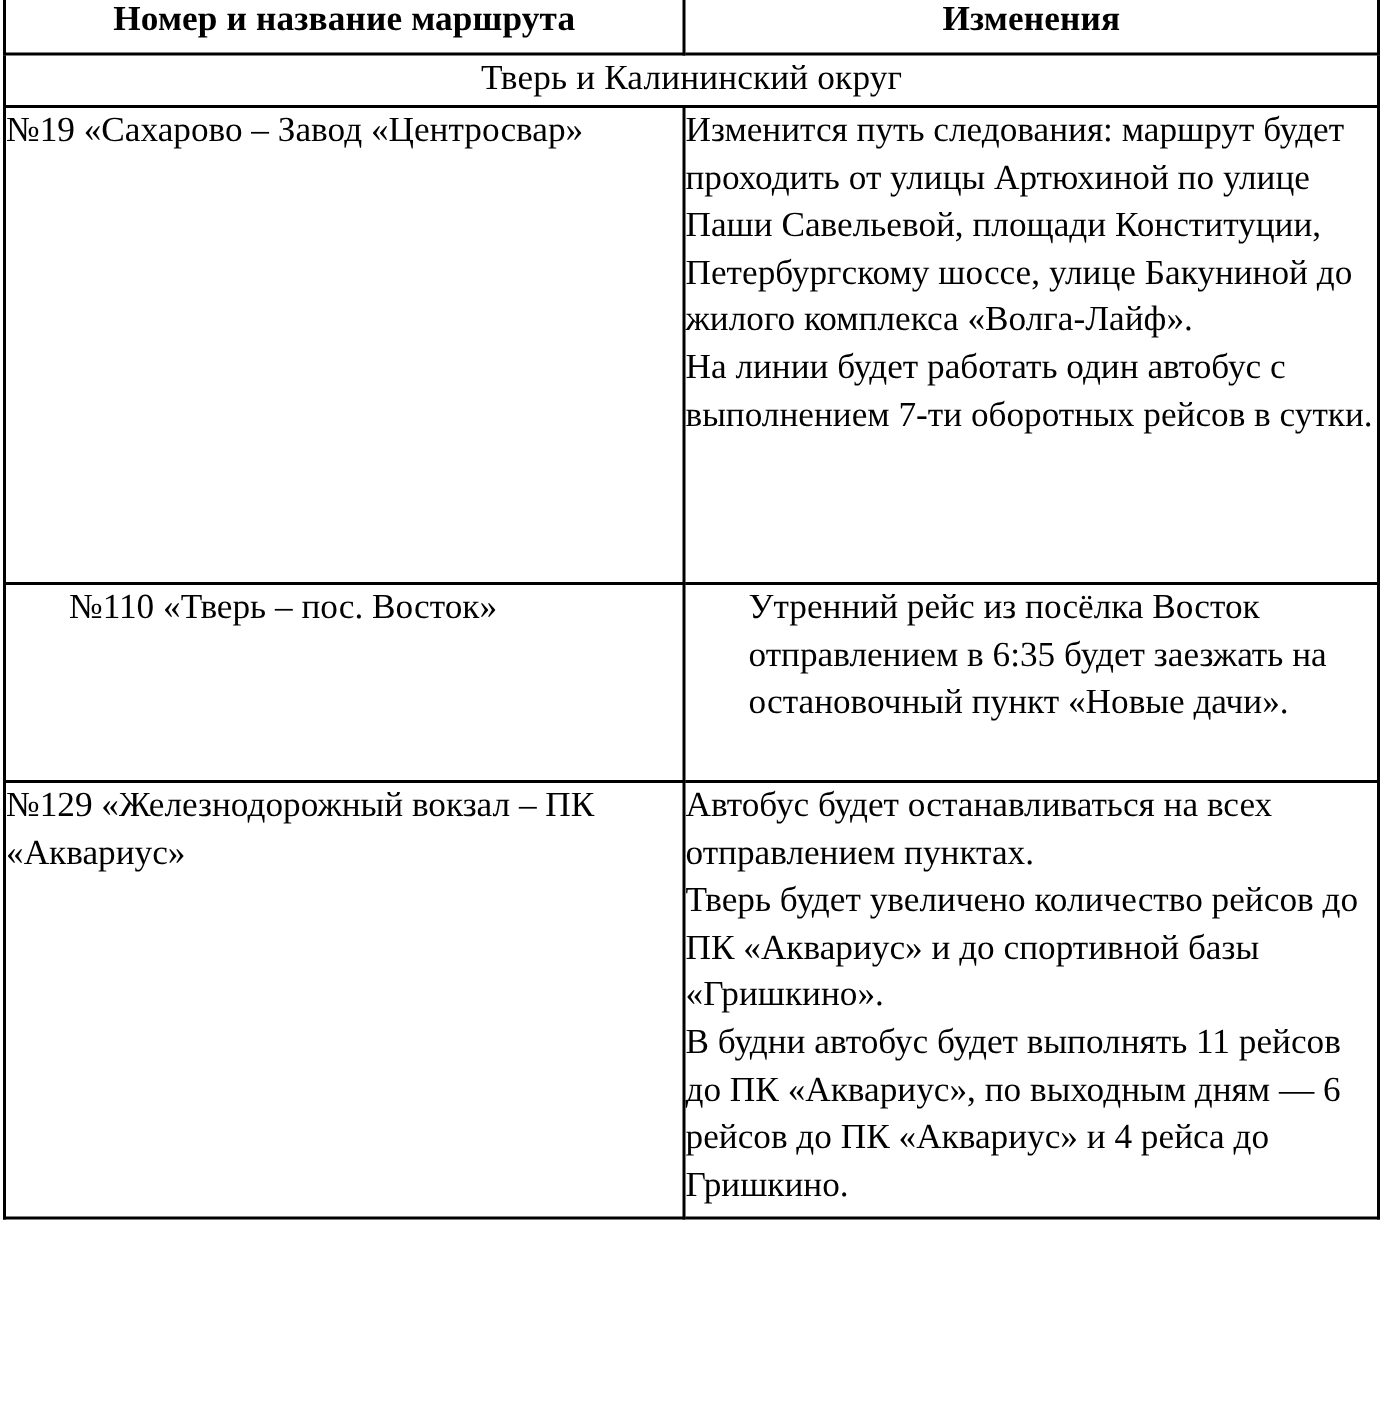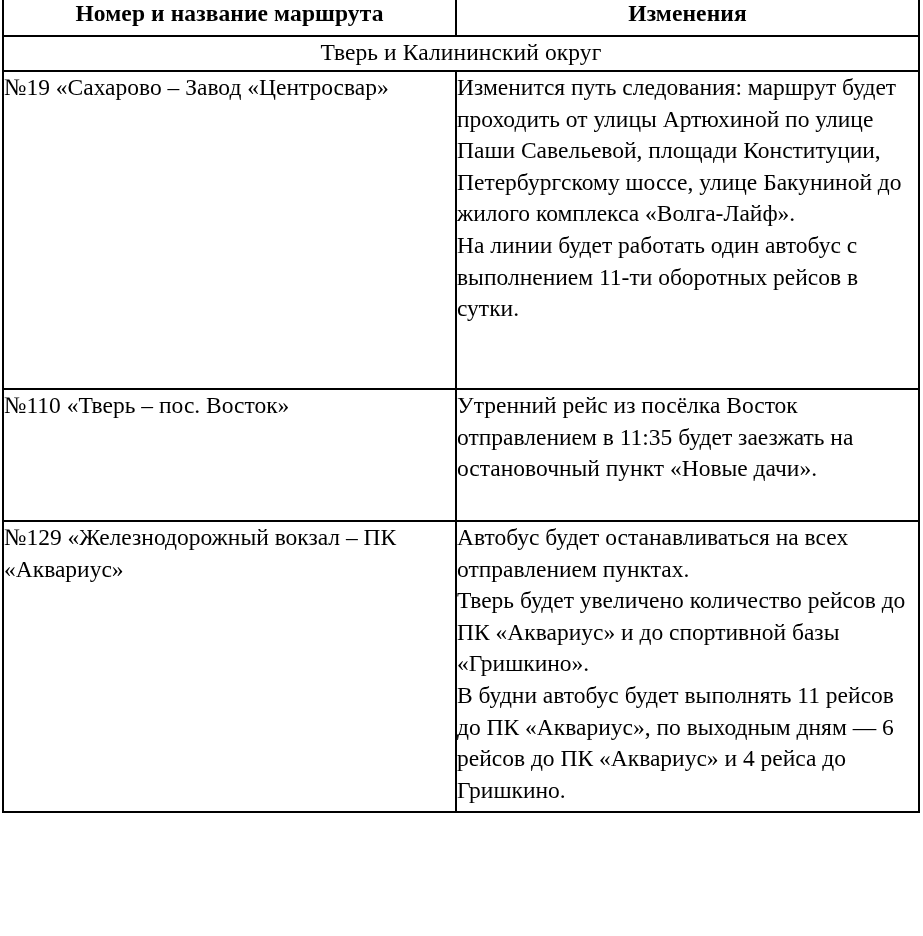--- a/index.html
+++ b/index.html
@@ -64,21 +64,21 @@
   }
 
   td.cell p {
     margin: 0;
     font-family: Liberation Serif, serif;
   }
 
   
   tr.r1 td { height: 316px; }
   tr.r2 td { height: 127px; }
-  tr.r3 td { height: 130px; }
+  tr.r3 td { height: 130px; padding-left: 42px; }
   tr.r4 td { height: 289px; }
 </style>
 </head>
 <body>
 
 <div class="sheet">
 
   <table class="route-table">
     <colgroup>
       <col class="c-name">
@@ -97,31 +97,31 @@
       <tr>
         <td class="section-head" colspan="2">Тверь и Калининский округ</td>
       </tr>
 
       <tr class="r1">
         <td class="cell">
           <p>№19 «Сахарово – Завод «Центросвар»</p>
         </td>
         <td class="cell">
           <p>Изменится путь следования: маршрут будет проходить от улицы Артюхиной по улице Паши Савельевой, площади Конституции, Петербургскому шоссе, улице Бакуниной до жилого комплекса «Волга-Лайф».</p>
-          <p>На линии будет работать один автобус с выполнением 11-ти оборотных рейсов в сутки.</p>
+          <p>На линии будет работать один автобус с выполнением 7-ти оборотных рейсов в сутки.</p>
         </td>
       </tr>
 
 
       <tr class="r3">
         <td class="cell">
           <p>№110 «Тверь – пос. Восток»</p>
         </td>
         <td class="cell">
-          <p>Утренний рейс из посёлка Восток отправлением в 11:35 будет заезжать на остановочный пункт «Новые дачи».</p>
+          <p>Утренний рейс из посёлка Восток отправлением в 6:35 будет заезжать на остановочный пункт «Новые дачи».</p>
         </td>
       </tr>
 
       <tr class="r4">
         <td class="cell">
           <p>№129 «Железнодорожный вокзал – ПК «Аквариус»</p>
         </td>
         <td class="cell">
           <p>Автобус будет останавливаться на всех отправлением пунктах.</p>
           <p>Тверь будет увеличено количество рейсов до ПК «Аквариус» и до спортивной базы «Гришкино».</p>

